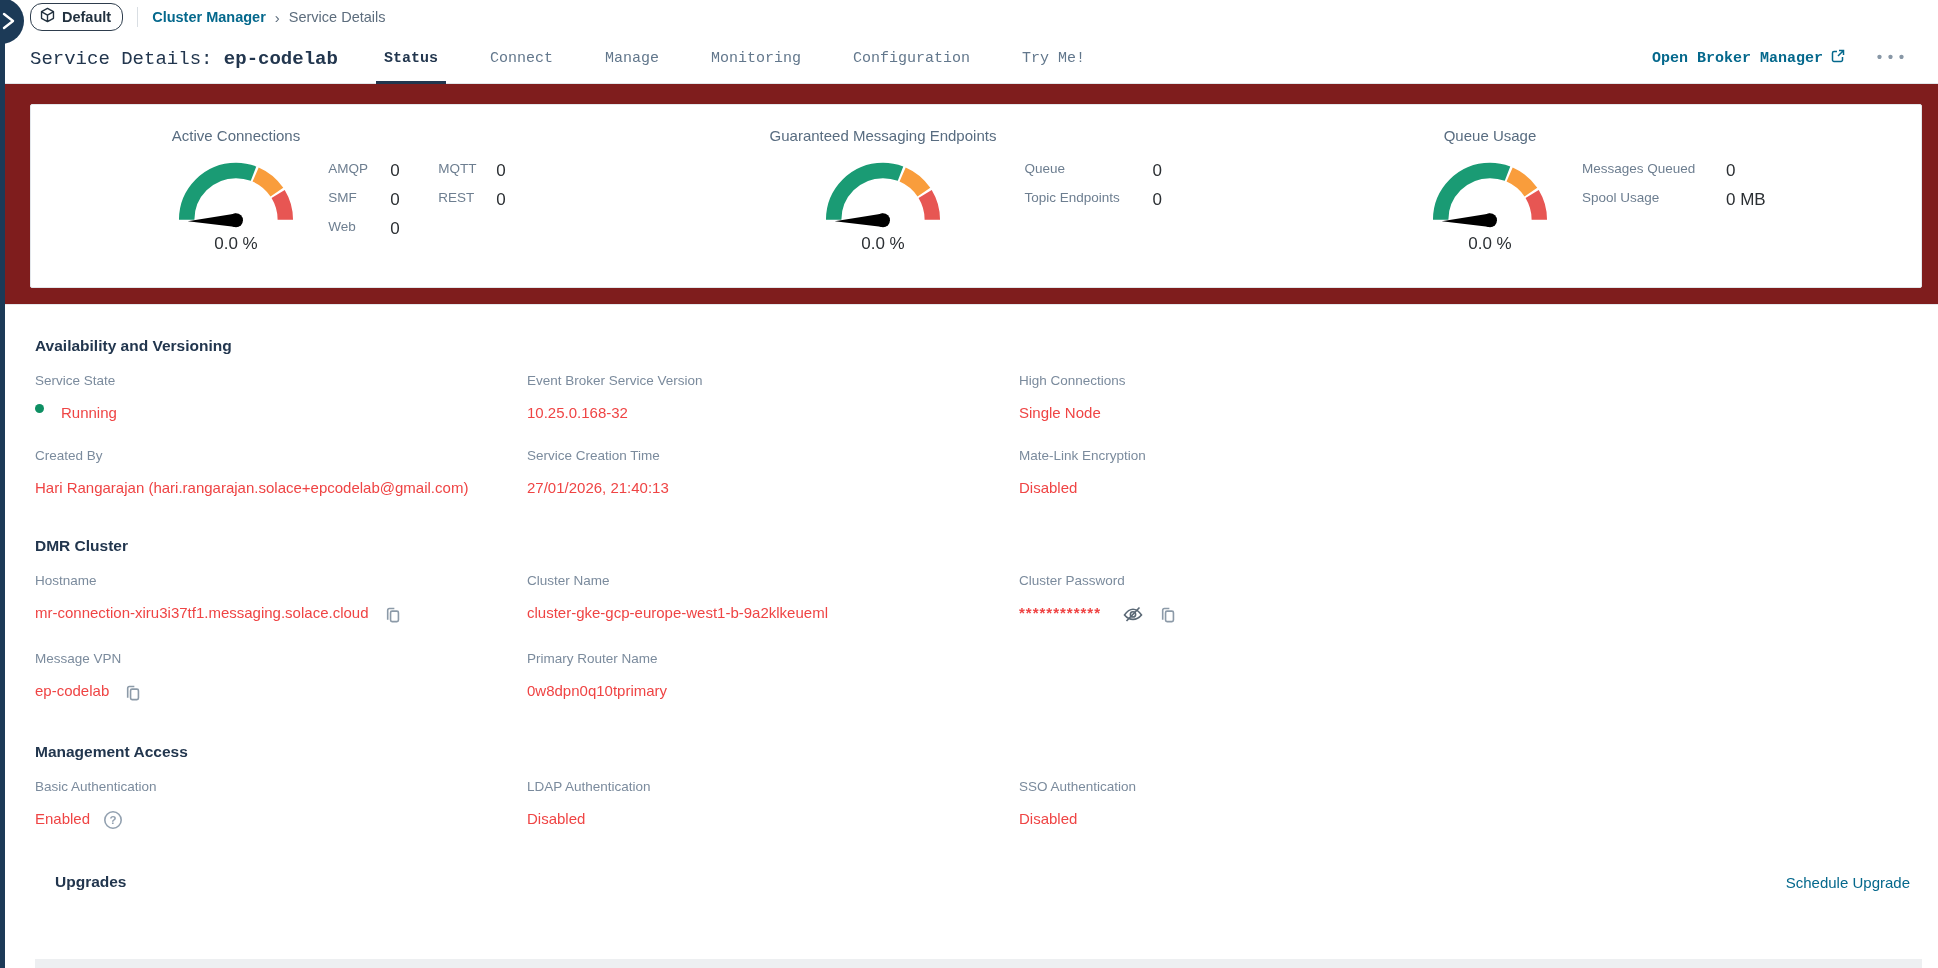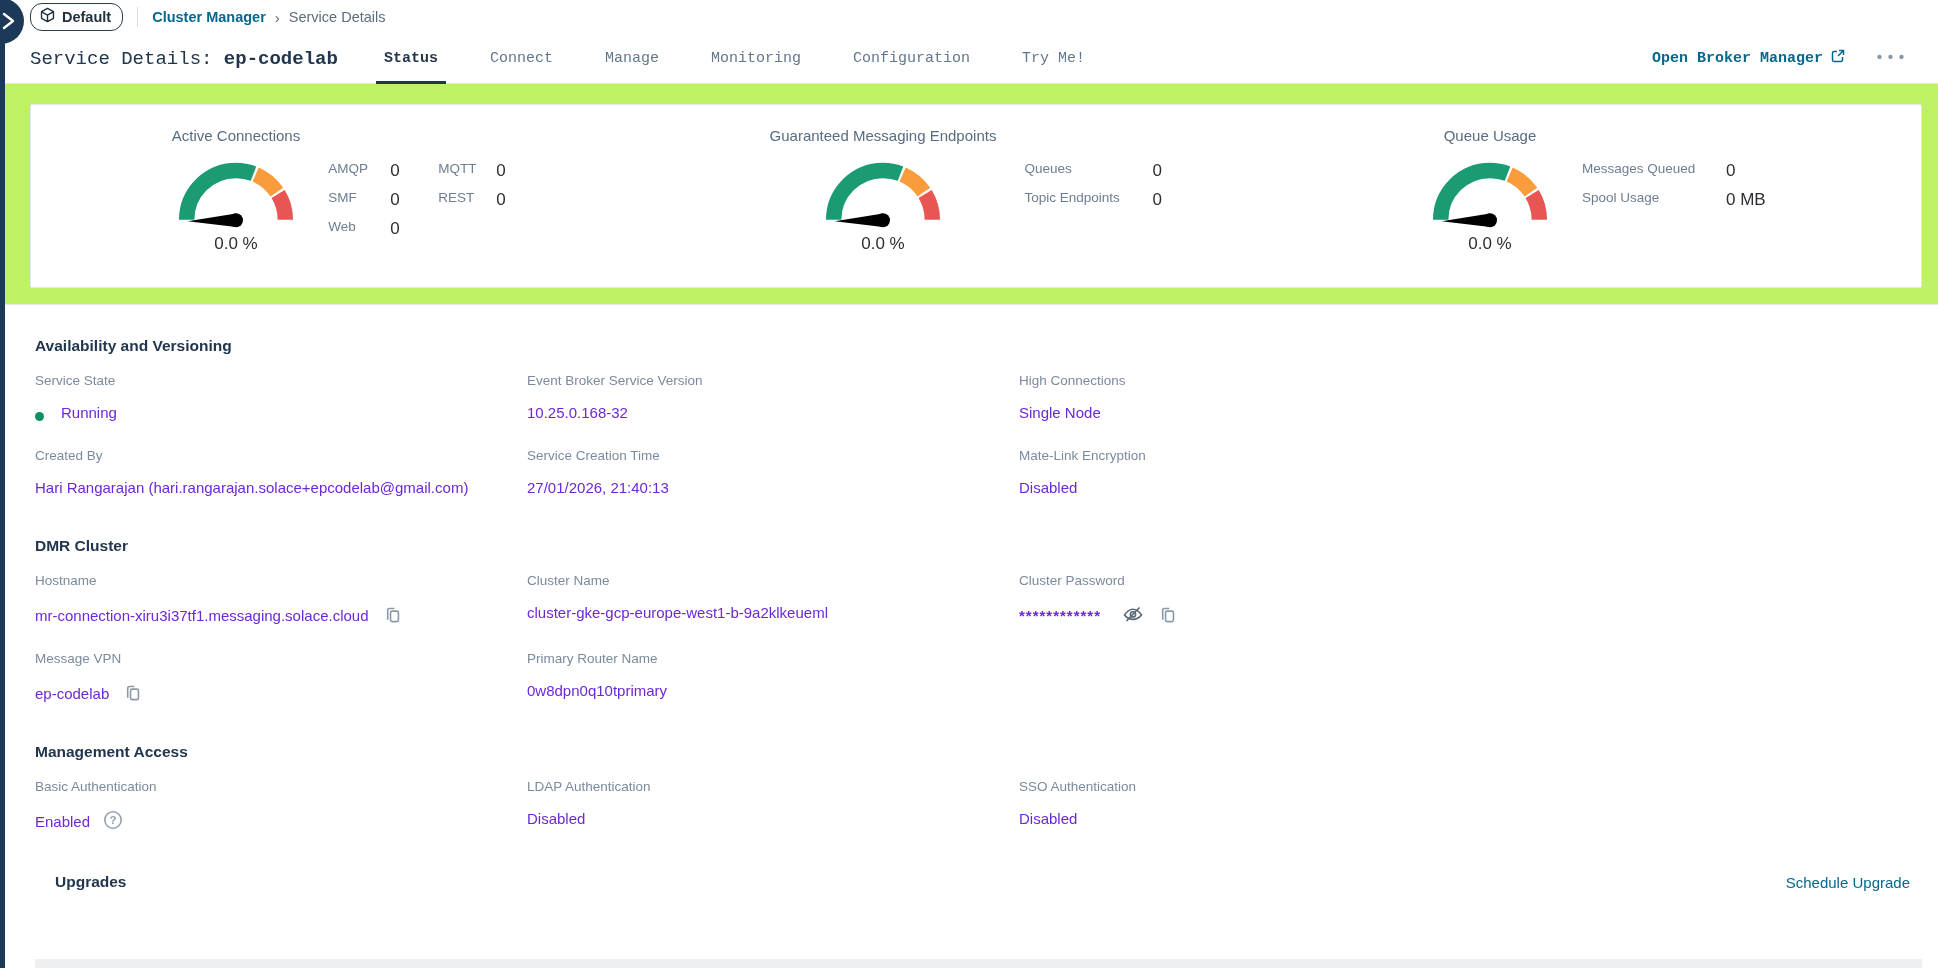--- a/index.html
+++ b/index.html
@@ -33,41 +33,41 @@
   .tabs { display:flex; gap:48px; height:100%; align-items:stretch; }
   .tab { display:flex; align-items:center; font-size:15px; font-weight:500; color:#62778c;
          cursor:pointer; position:relative; padding:0 2px; }
   .tab.active { color:#22364e; font-weight:bold; }
   .tab.active::after { content:""; position:absolute; left:-6px; right:-6px; bottom:-1px; height:3px; background:#22364e; }
   .header-actions { margin-left:auto; display:flex; align-items:center; gap:30px; padding-right:30px; }
   .broker-link { display:flex; align-items:center; gap:8px; color:#04688c; font-weight:bold; font-size:15px; cursor:pointer; }
   .more-btn { color:#8897a6; font-size:15px; font-weight:bold; letter-spacing:2px; cursor:pointer; }
 
   
-  .band { background:#bef264; border-bottom:1px solid #e4e8ec; padding:20px 16px 16px 25px; }
+  .band { background:#7f1d1d; border-bottom:1px solid #e4e8ec; padding:20px 16px 16px 25px; }
   .card { background:#fff; border:1px solid #e3e7eb; border-radius:2px; height:184px;
           display:flex; padding-top:22px; }
   .gauge-group { flex:1 1 0; display:flex; justify-content:center; gap:28px; }
   .gauge-col { text-align:center; }
   .gauge-title { font-size:15px; color:#586c80; margin-bottom:10px; white-space:nowrap; }
   .gauge-pct { font-size:17px; color:#2b2f33; margin-top:2px; }
   .gauge-stats { margin-top:34px; display:grid; row-gap:9px; column-gap:10px; align-content:start; }
   .gauge-stats .sl { font-size:13.5px; color:#6d7e90; white-space:nowrap; }
   .gauge-stats .sv { font-size:17px; color:#2b2f33; }
   .stats-4col { grid-template-columns:52px 38px 48px 24px; }
   .stats-2col-a { grid-template-columns:118px 30px; }
   .stats-2col-b { grid-template-columns:134px 60px; }
 
   
   .sections { padding:32px 28px 0 30px; background:#fff; }
   .sec-heading { font-size:15.5px; font-weight:bold; color:#22364e; margin-bottom:18px; }
   .fields-grid { display:grid; grid-template-columns:492px 492px 1fr; }
   .field { margin-bottom:27px; }
   .f-label { font-size:13.5px; color:#7b8b9d; margin-bottom:10px; }
-  .f-value { font-size:15px; color:#6d28d9; display:flex; align-items:flex-end; gap:13px;margin-top:16px; }
+  .f-value { font-size:15px; color:#ef4444; display:flex; align-items:flex-start; gap:13px;margin-top:16px; }
   .dot { width:9px; height:9px; border-radius:50%; background:#0e8f63; display:inline-block; margin-right:4px; }
   .icon-btn { cursor:pointer; display:inline-flex; align-items:center; }
   .sec-gap { height:14px; }
 
   
   .upgrades-row { display:flex; align-items:center; justify-content:space-between; padding:16px 28px 0 30px;margin-left:20px; }
   .upgrade-link { color:#04688c; font-weight:normal; font-size:15px; cursor:pointer; }
   .bottom-bar { position:absolute; left:30px; right:16px; bottom:0; height:9px; background:#edeff1; }
 </style>
 </head>
@@ -167,21 +167,21 @@
               <path d="M14 64 A48 48 0 0 1 110 64" fill="none" stroke="#1a9b74" stroke-width="15" stroke-dasharray="92.7 400"></path>
               <path d="M14 64 A48 48 0 0 1 110 64" fill="none" stroke="#f99d3c" stroke-width="15" stroke-dasharray="27.2 400" stroke-dashoffset="-94.9"></path>
               <path d="M14 64 A48 48 0 0 1 110 64" fill="none" stroke="#e75653" stroke-width="15" stroke-dasharray="26.5 400" stroke-dashoffset="-124.3"></path>
               <polygon points="15,65.5 62,58 62,71" fill="#000"></polygon>
               <circle cx="62" cy="64.5" r="6.8" fill="#000"></circle>
             </svg>
           </div>
           <div class="gauge-pct">0.0 %</div>
         </div>
         <div class="gauge-stats stats-2col-a">
-          <span class="sl">Queues</span>
+          <span class="sl">Queue</span>
           <span class="sv">0</span>
           <span class="sl">Topic Endpoints</span>
           <span class="sv">0</span>
         </div>
       </div>
 
       <div class="gauge-group">
         <div class="gauge-col">
           <div class="gauge-title">Queue Usage</div>
           <div>

